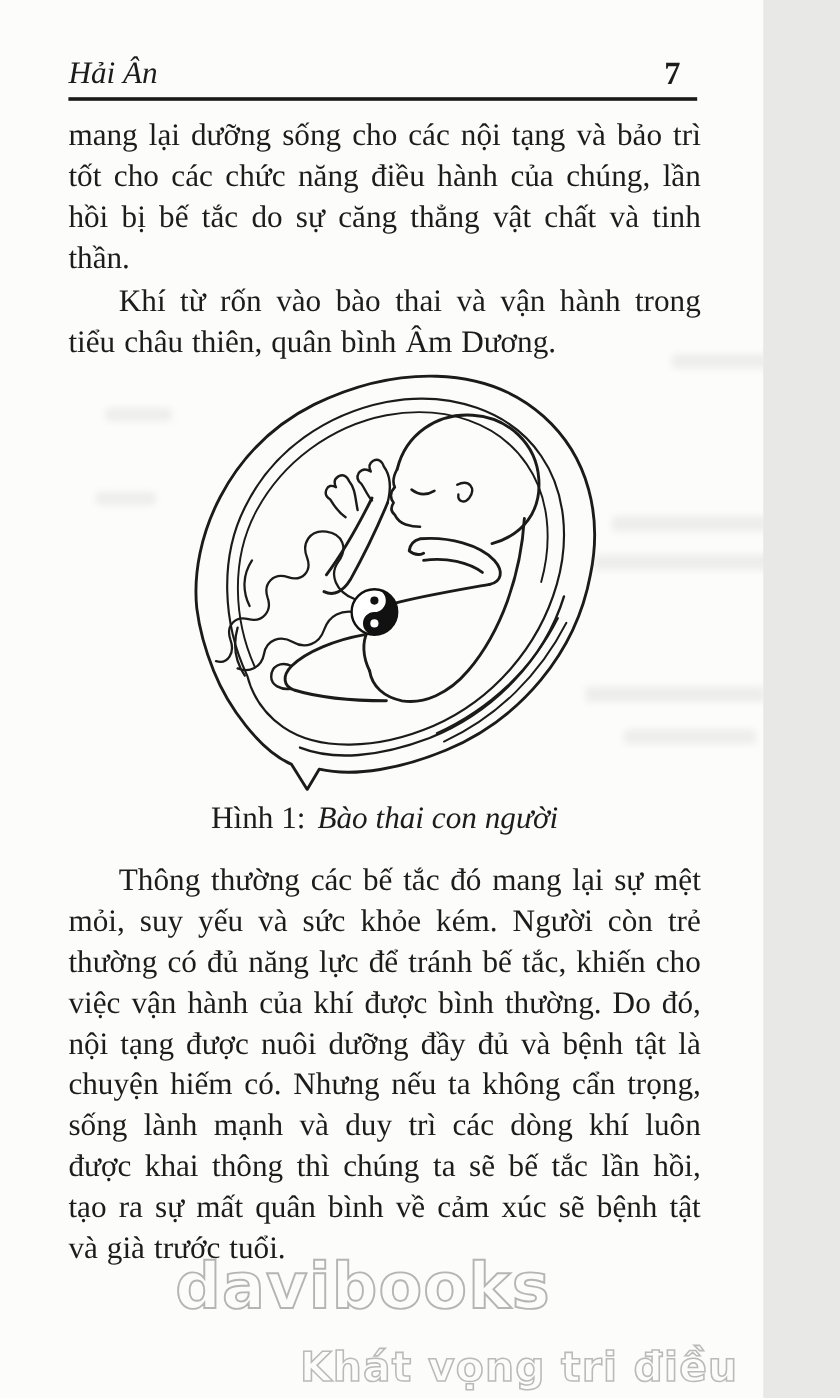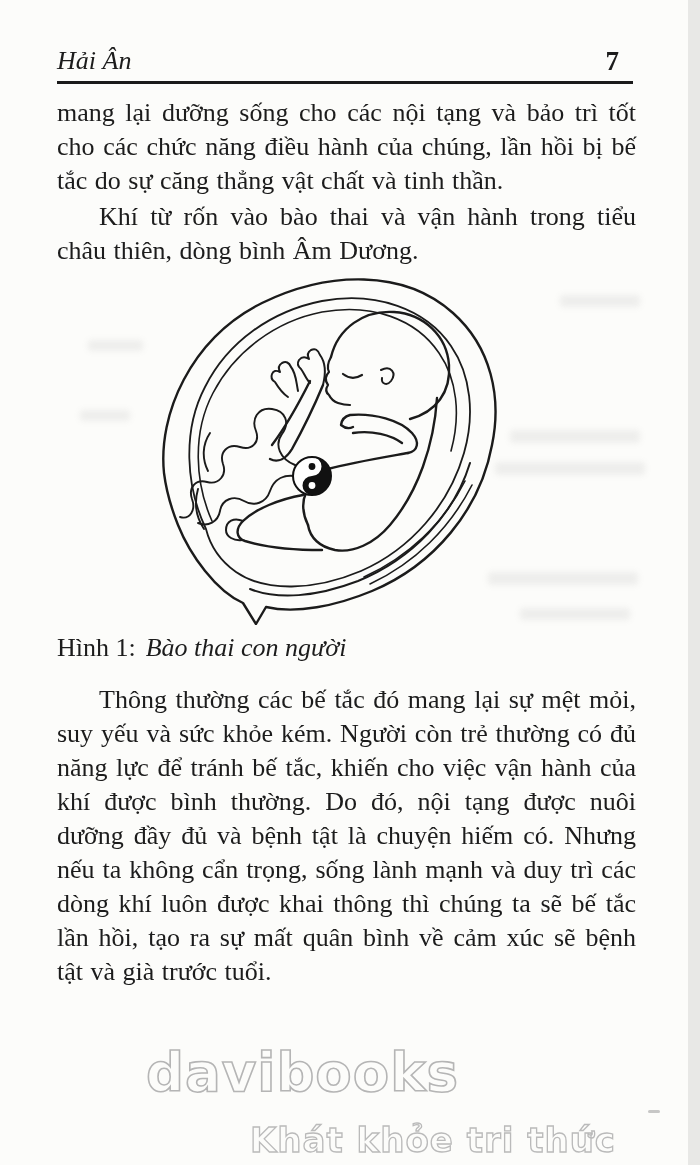--- a/index.html
+++ b/index.html
@@ -1,17 +1,17 @@
 <!DOCTYPE html>
 <html><head>
 <meta charset="utf-8">
 <style>
   html,body { margin:0; padding:0; background:#e8e8e6; }
   .page {
-    position:relative; width:688px; height:1165px;
+    position:relative; width:636px; height:1165px;
     background:#fcfcfa; color:#1c1c1c; overflow:hidden;
     font-family:"Liberation Serif", serif;
   }
   
   .running-head {
     display:flex; justify-content:space-between; align-items:flex-end;
     margin:46px 55px 0 57px; padding-bottom:5px;
     border-bottom:3px solid #1a1a1a;
   }
   .running-title { font-style:italic; font-size:26px; line-height:30px; }
@@ -23,21 +23,21 @@
     text-align:justify; text-indent:42px; word-spacing:1px;
   }
   .para.p1 { text-indent:0; margin-top:12px; }
   .para.p2 { margin-top:2px; }
   .para.p3 { margin-top:20px; }
   .para.p4 { margin-top:5px; }
 
   figure.fetus-figure { margin:5px 0 0 0; height:352px; }
   figure.fetus-figure svg { display:block; margin-left:93px; }
 
-  .caption { font-size:26px; margin-top:8px; white-space:nowrap; }
+  .caption { text-align:center; font-size:26px; margin-top:8px; white-space:nowrap; }
   .caption .cap-title { font-style:italic; margin-left:10px; }
 
   
   .wm {
     position:absolute; pointer-events:none; color:transparent;
     font-family:"DejaVu Sans", sans-serif; font-weight:bold; white-space:nowrap;
   }
   .wm-brand  { left:146px; top:1042px; font-size:53px; letter-spacing:1px; -webkit-text-stroke:1.6px #b5b5b5; }
   .wm-slogan { left:250px; top:1120px; font-size:34px; letter-spacing:1px; -webkit-text-stroke:1.3px #bababa; }
 
@@ -57,21 +57,21 @@
 
 <div class="page">
 
   <header class="running-head">
     <span class="running-title">Hải Ân</span>
     <span class="page-number">7</span>
   </header>
 
   <main>
     <p class="para p1">mang lại dưỡng sống cho các nội tạng và bảo trì tốt cho các chức năng điều hành của chúng, lần hồi bị bế tắc do sự căng thẳng vật chất và tinh thần.</p>
-    <p class="para p2">Khí từ rốn vào bào thai và vận hành trong tiểu châu thiên, dòng bình Âm Dương.</p>
+    <p class="para p2">Khí từ rốn vào bào thai và vận hành trong tiểu châu thiên, quân bình Âm Dương.</p>
 
     <figure class="fetus-figure">
       <svg width="370" height="352" viewBox="0 0 370 352" aria-hidden="true">
         <g fill="none" stroke="#1b1b1b" stroke-width="2.4" stroke-linecap="round" stroke-linejoin="round">
 
           <path d="M 14 200
             C 8 142 40 66 112 30
             C 178 -2 254 -4 303 40
             C 341 74 352 124 342 172
             C 330 237 284 292 222 318
@@ -161,14 +161,14 @@
   <div class="ghost g1"></div>
   <div class="ghost g2"></div>
   <div class="ghost g3"></div>
   <div class="ghost g4"></div>
   <div class="ghost g5"></div>
   <div class="ghost g6"></div>
   <div class="ghost g7"></div>
   <span class="scan-dash"></span>
 
   <span class="wm wm-brand">davibooks</span>
-  <span class="wm wm-slogan">Khát khỏe tri thức</span>
+  <span class="wm wm-slogan">Khát vọng tri điều</span>
 </div>
 
 </body></html>

